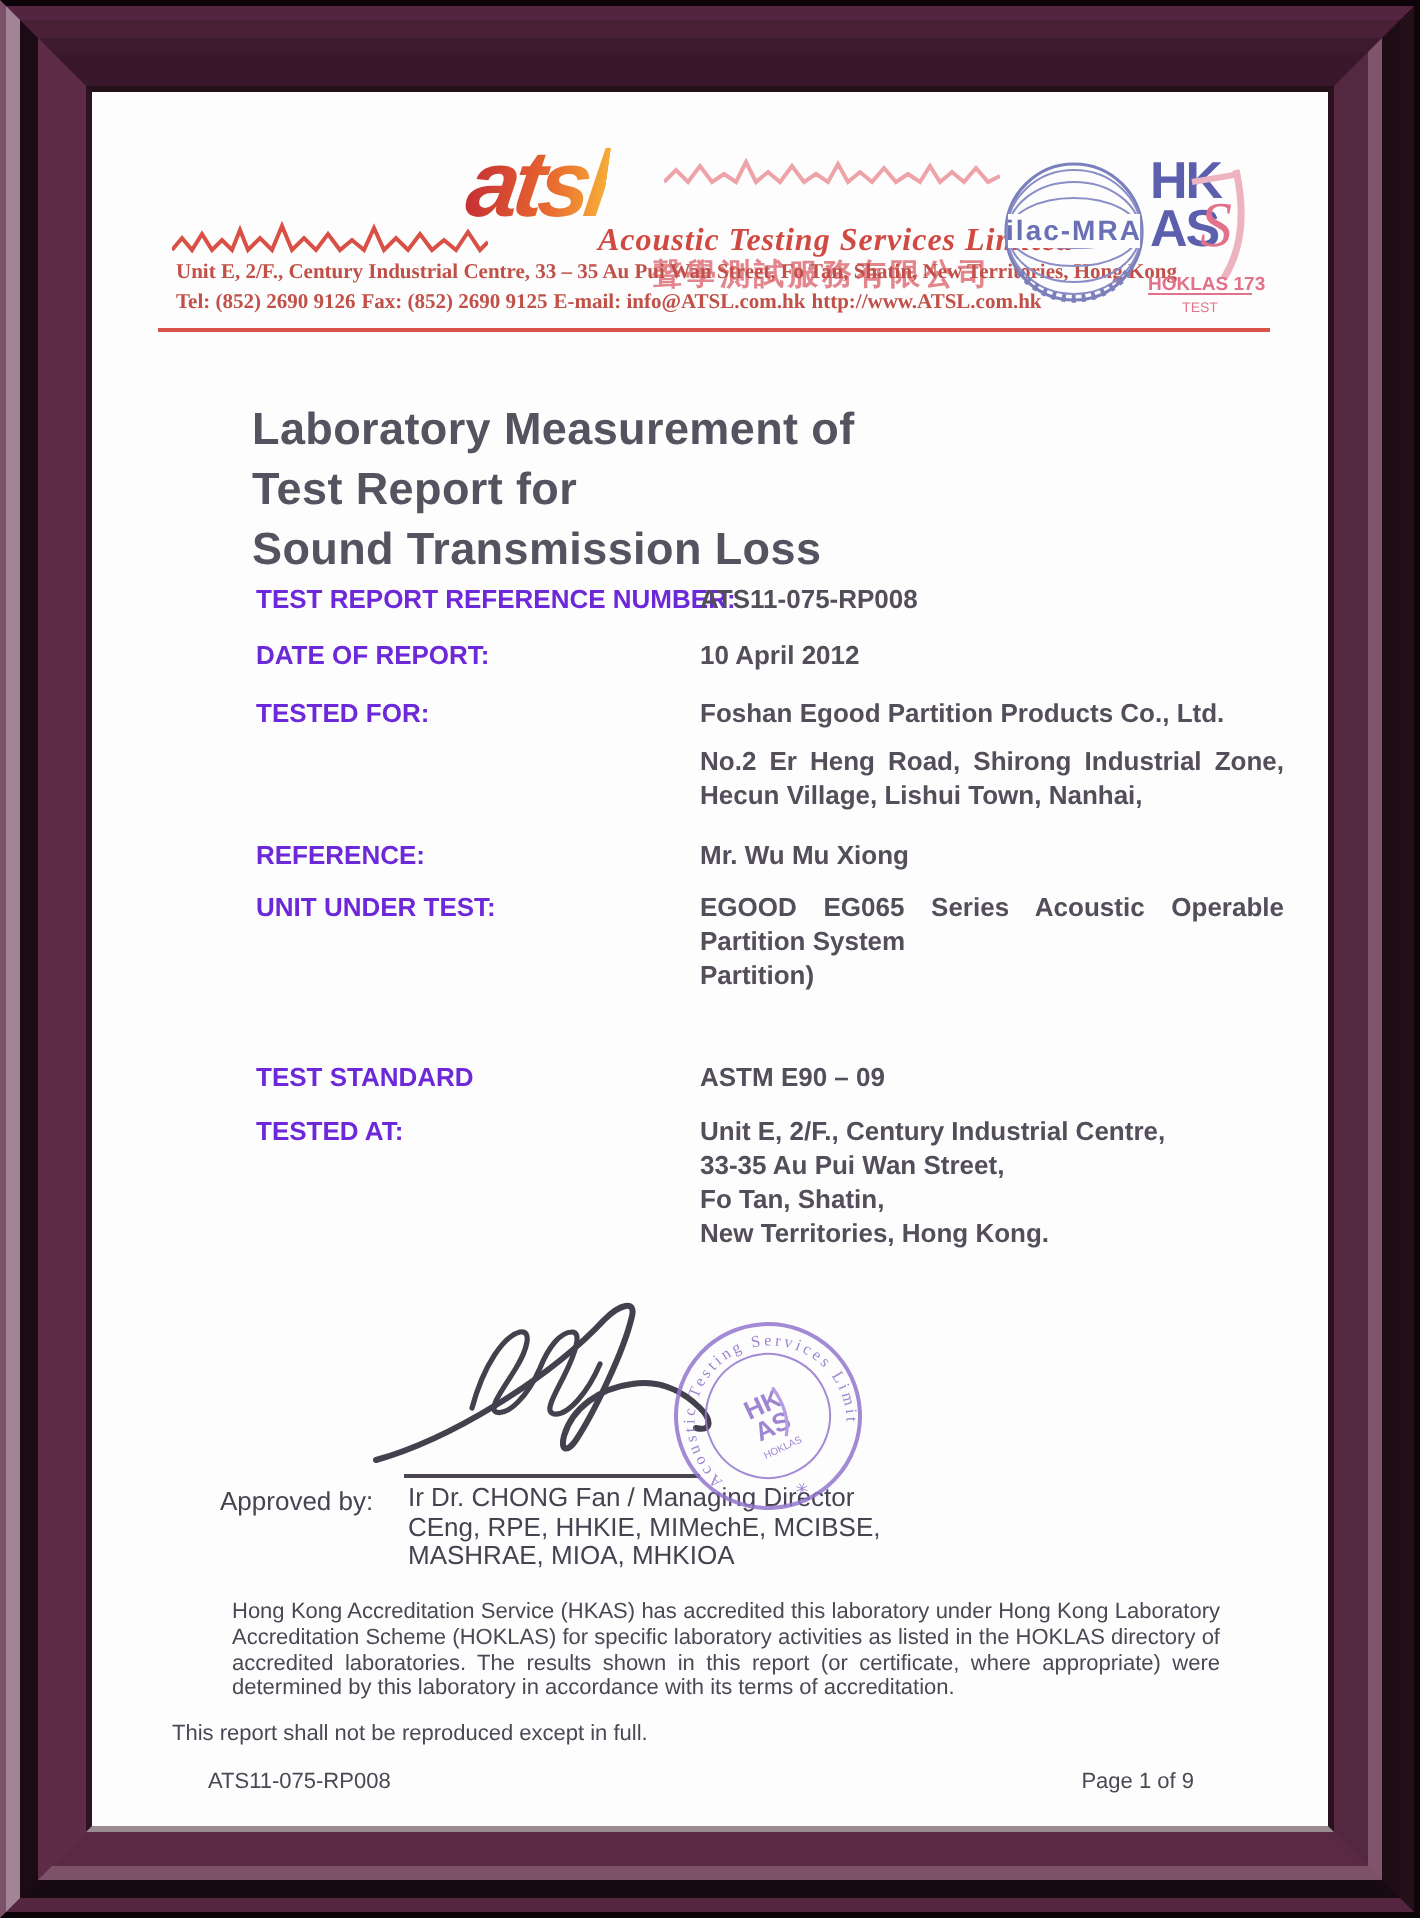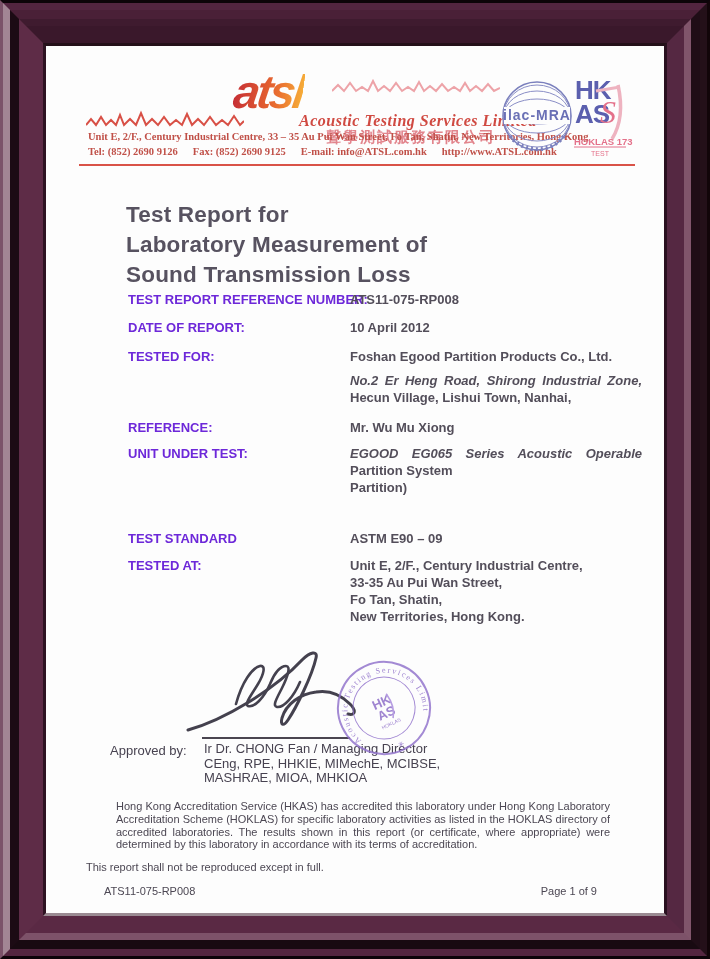--- a/index.html
+++ b/index.html
@@ -26,35 +26,35 @@
       font-weight:bold;font-style:italic;letter-spacing:-3px;transform:skewX(-8deg);
       background:linear-gradient(90deg,#c62f35 0%,#e05a30 45%,#ea7030 65%,#f6ac38 100%);
       -webkit-background-clip:text;background-clip:text;color:transparent;}
   .cjk{position:absolute;left:280px;top:46px;font-size:15px;font-weight:bold;letter-spacing:2px;
       color:#e2858d;font-family:"Liberation Serif",serif;margin-top:36px;}
   .script-name{position:absolute;left:253px;top:66px;font-size:16px;font-weight:bold;font-style:italic;
       color:#d04a42;font-family:"Liberation Serif",serif;letter-spacing:.5px;}
   .addr{position:absolute;left:42px;font-size:10.5px;font-weight:bold;color:#c05048;
       font-family:"Liberation Serif",serif;white-space:nowrap;}
   .addr1{top:85px;}
-  .addr2{top:100px;display:flex;column-gap:15px;}
+  .addr2{top:100px;display:flex;column-gap:3px;}
   .red-rule{position:absolute;left:33px;top:118px;width:556px;height:2px;background:#d95348;}
   .ilac{position:absolute;left:454px;top:32px;}
   .hkas{position:absolute;left:528px;top:31px;}
 
   
   .title{position:absolute;left:80px;top:154px;font-size:22.5px;line-height:30px;font-weight:bold;
       color:#575260;letter-spacing:.2px;}
 
   
   .field-row{position:absolute;left:0;width:618px;}
   .field-label{position:absolute;left:82px;top:0;font-size:13px;font-weight:bold;color:#6d28d9;white-space:nowrap;}
   .field-value{position:absolute;left:304px;top:0;width:292px;font-size:13px;font-weight:bold;color:#534e5a;}
   .vline{height:17px;line-height:16px;white-space:nowrap;overflow:visible;}
-  .vline.just{white-space:normal;text-align:justify;overflow:hidden;font-style:italic;}
+  .vline.just{white-space:normal;text-align:justify;overflow:hidden;}
   .vline.just::after{content:"";display:inline-block;width:100%;height:0;}
 
   
   .approved-label{position:absolute;left:64px;top:676px;font-size:13px;color:#474250;margin-top:21px;}
   .sig-svg{position:absolute;left:138px;top:596px;}
   .sig-line{position:absolute;left:156px;top:691px;width:148px;border-bottom:2px solid #4a4550;}
   .name-block{position:absolute;left:158px;top:696px;font-size:13px;line-height:14.5px;color:#474250;}
   .stamp{position:absolute;left:288px;top:612px;opacity:.85;}
 
   
@@ -111,22 +111,22 @@
           <text x="1" y="46" font-family="Liberation Sans, sans-serif" font-size="26" font-weight="bold" fill="#5b5fae" letter-spacing="-1">AS</text>
           <path d="M 44,8 C 48,26 48,46 38,62" fill="none" stroke="#eeb3c0" stroke-width="3.5"></path>
           <path d="M 22,14 L 46,10" fill="none" stroke="#eeb3c0" stroke-width="3"></path>
           <text x="26" y="46" font-family="Liberation Serif, serif" font-style="italic" font-size="32" fill="#e4718a">S</text>
           <text x="0" y="68" font-family="Liberation Sans, sans-serif" font-size="9.5" font-weight="bold" fill="#e4718a">HOKLAS 173</text>
           <line x1="0" y1="70" x2="52" y2="70" stroke="#e4718a" stroke-width="1"></line>
           <text x="26" y="79" text-anchor="middle" font-family="Liberation Sans, sans-serif" font-size="7" fill="#e4718a">TEST</text>
         </svg>
 
         <div class="title">
+          <div>Laboratory Measurement of</div>
           <div>Test Report for</div>
-          <div>Laboratory Measurement of</div>
           <div>Sound Transmission Loss</div>
         </div>
 
         <div id="fields">
                   <div class="field-row" style="top: 246px;">
                     <div class="field-label">TEST REPORT REFERENCE NUMBER:</div>
                     <div class="field-value">
                       <div class="vline">ATS11-075-RP008</div>
                     </div>
                   </div>

